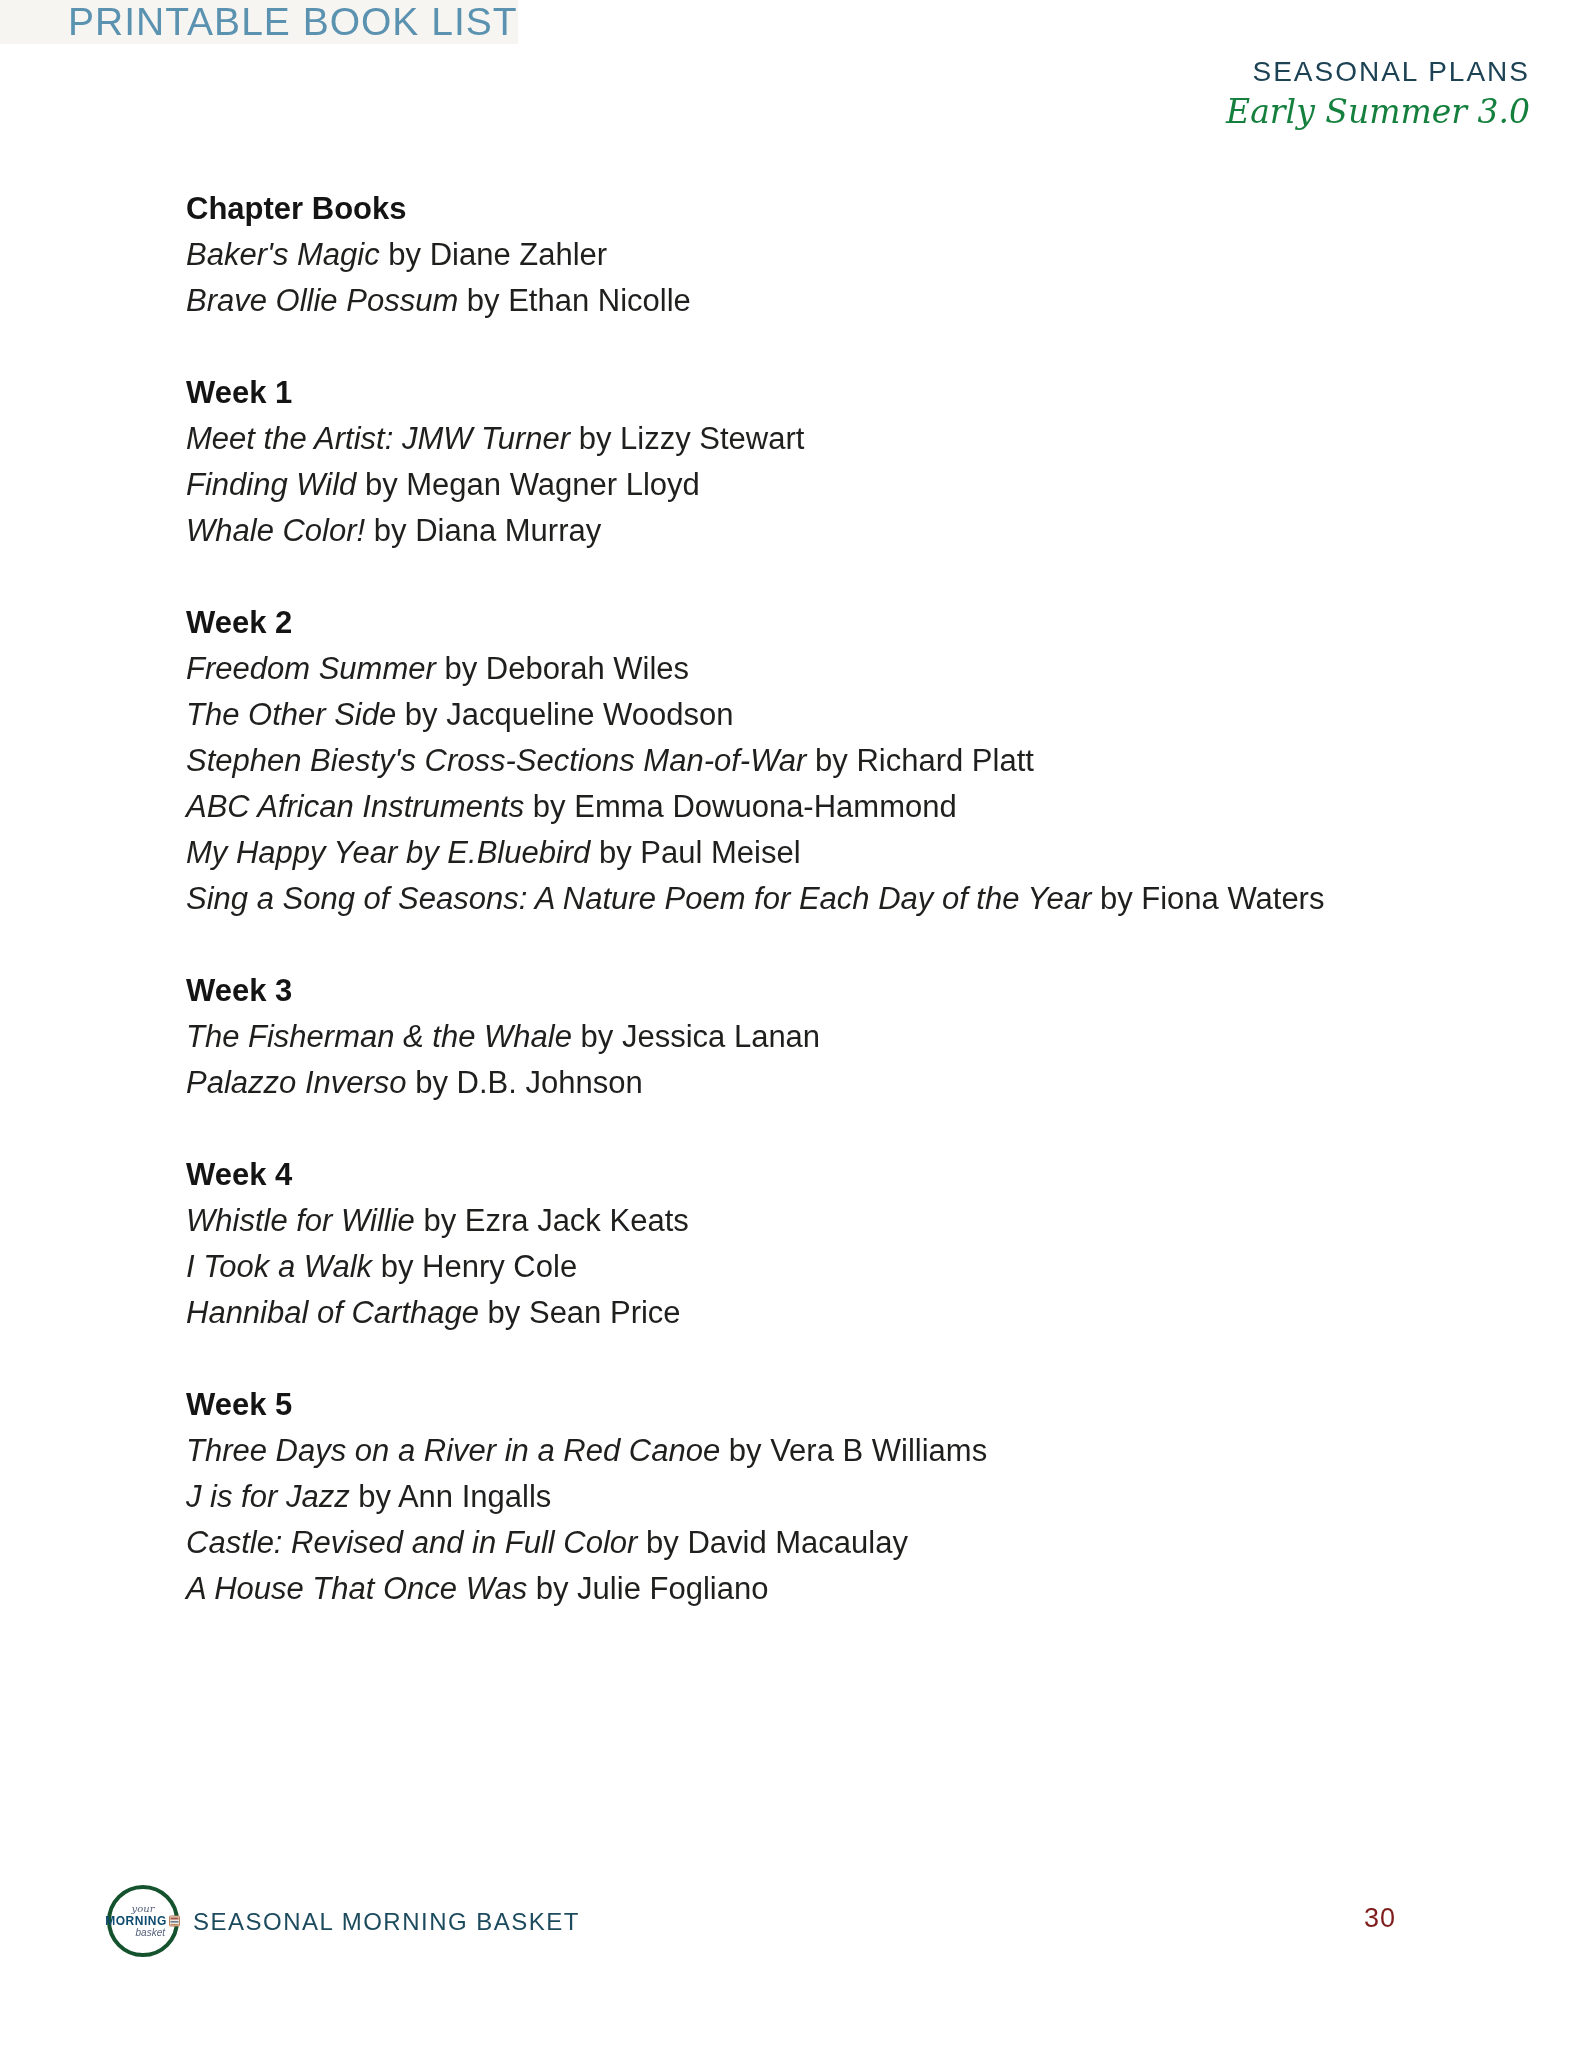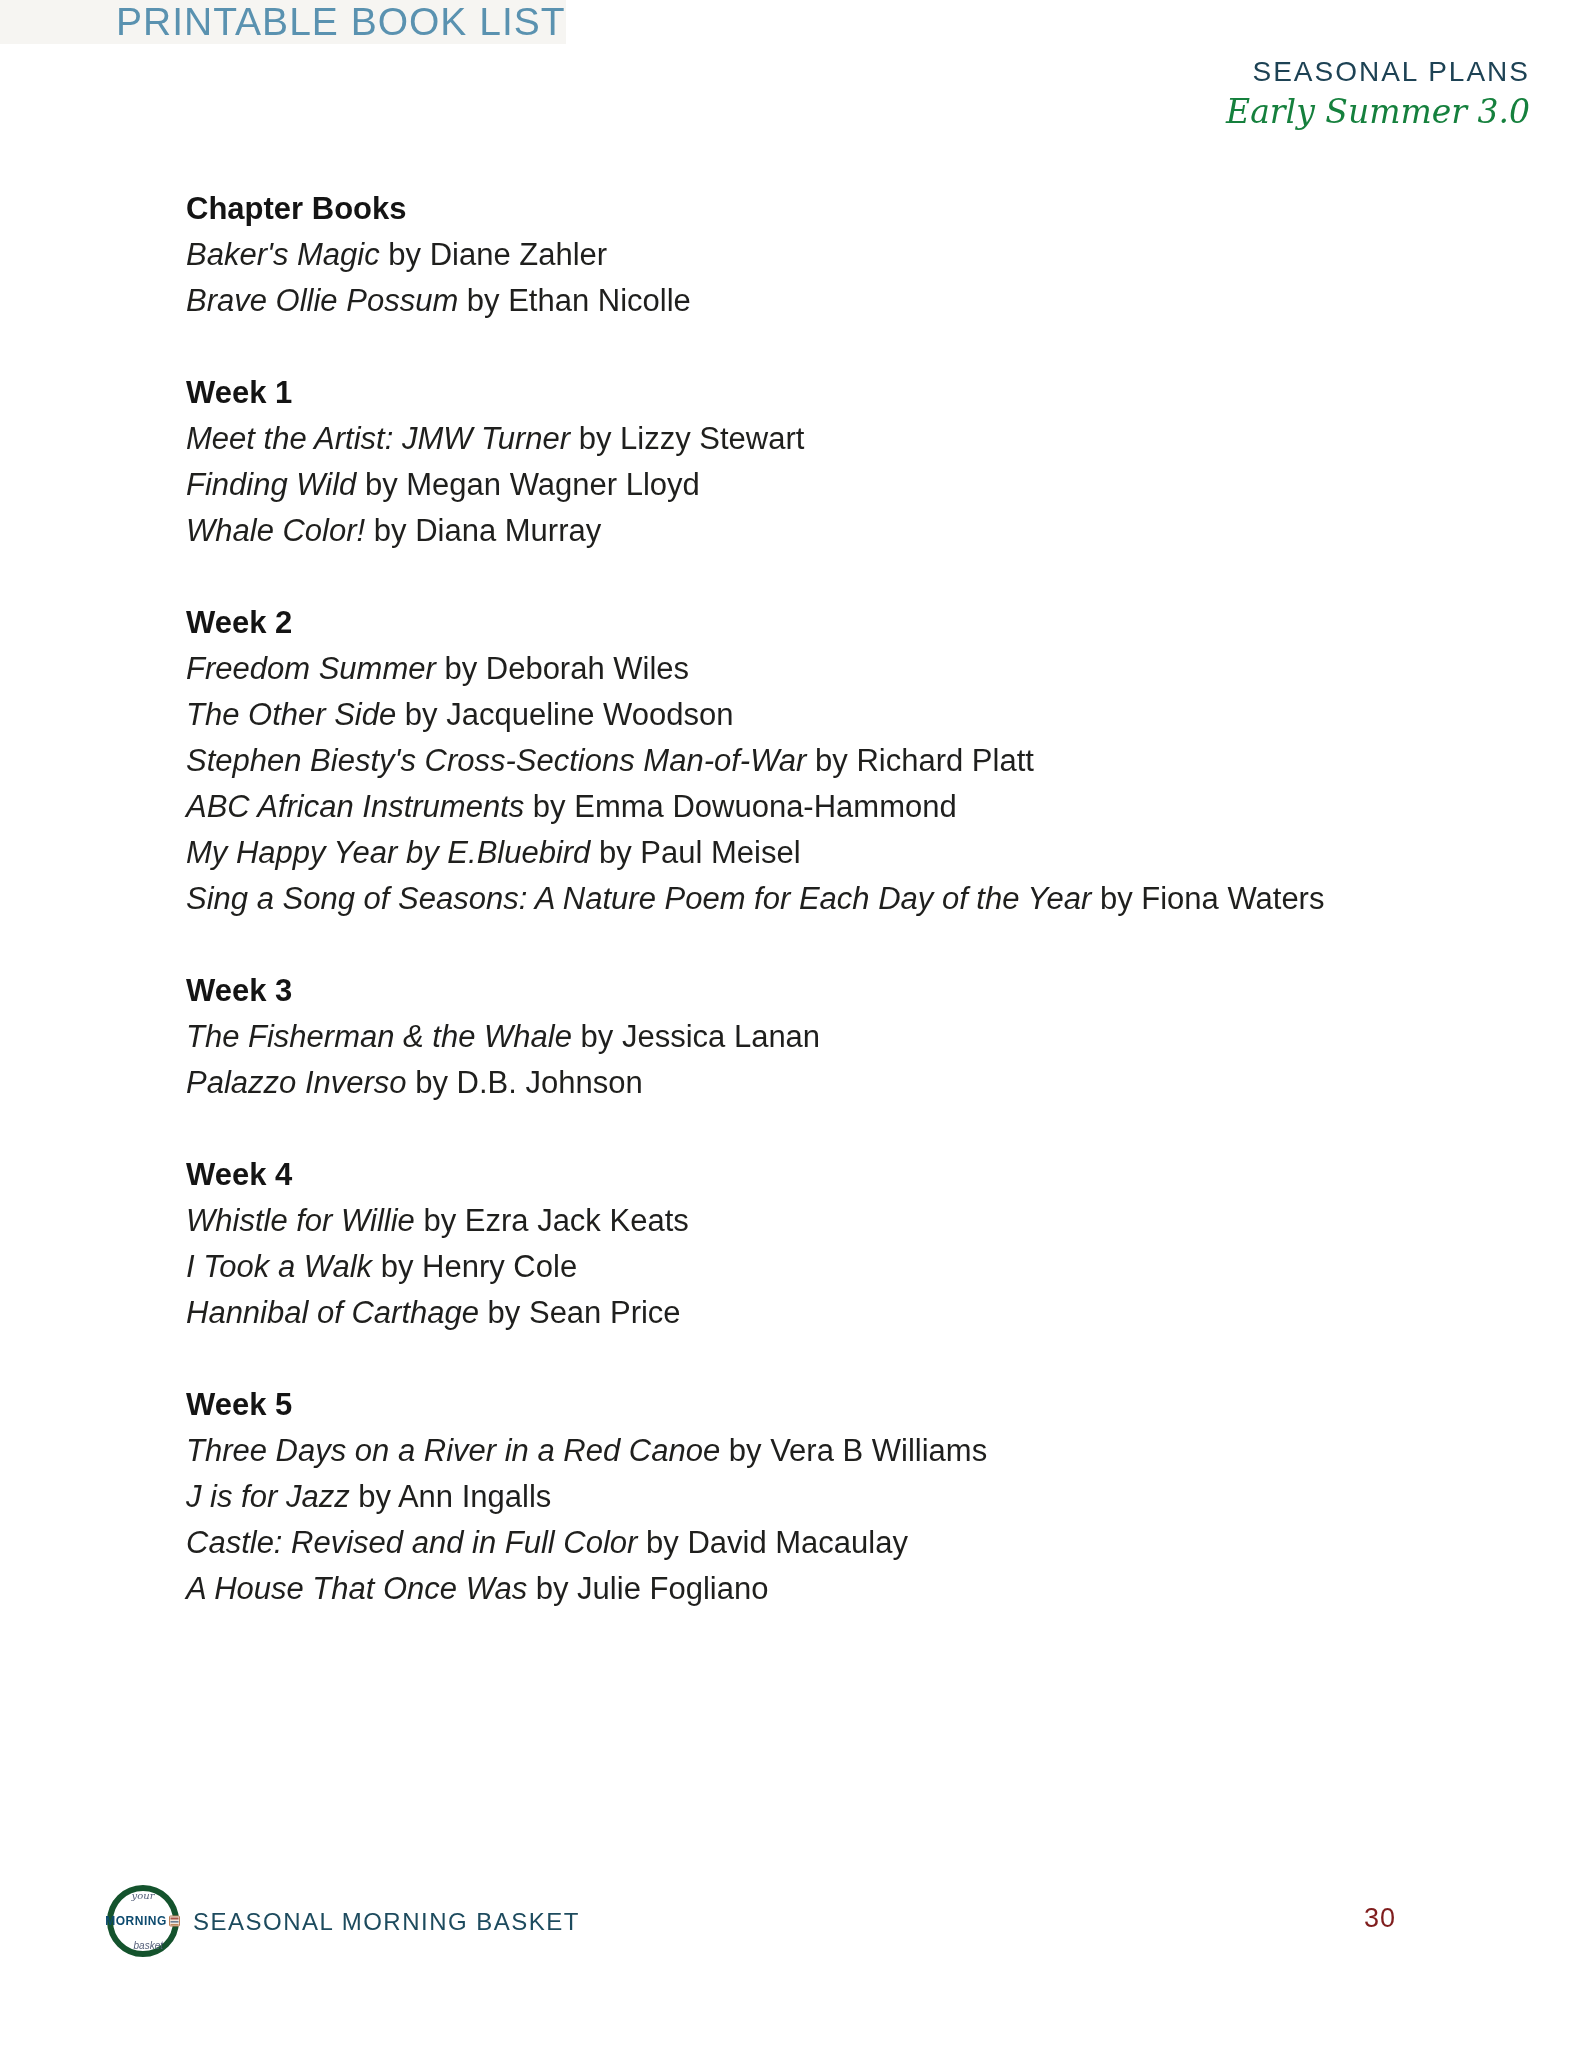--- a/index.html
+++ b/index.html
@@ -18,21 +18,21 @@
   .rule-left  { left: 0;   top: 80; width: 143; }
   .rule-right { left: 608; top: 80; width: 615; }
 
   .title-box {
     position: absolute;
     left: 95; top: 45;
     width: 512; height: 95;
     background: #f6f5f2;
     display: flex;
     align-items: center;
-    padding-left: 116px;
+    padding-left: 68px;
   }
   .title-box .page-title {
     font-size: 39px;
     font-weight: 400;
     letter-spacing: 1px;
     color: #5a92b0;
     white-space: nowrap;
   }
 
   .brand-block {
@@ -75,27 +75,27 @@
     white-space: nowrap;
   }
   .book-title  { font-style: italic; }
   .book-author { font-style: normal; }
 
   
   .logo-circle {
     position: absolute;
     left: 107px; top: 1885px;
     width: 72px; height: 72px;
-    border: 6px solid #14532d;
+    border: 4px solid #14532d;
     border-radius: 50%;
     background: #ffffff;
     display: flex;
     flex-direction: column;
     align-items: center;
-    justify-content: space-between;
+    justify-content: center;
     line-height: 1;
   }
   .logo-your {
     font-family: "DejaVu Serif", serif;
     font-style: italic;
     font-size: 10px;
     color: #55607a;
   }
   .logo-morning-row { display: flex; align-items: center; gap: 1px; margin-top: 1px; }
   .logo-morning {

